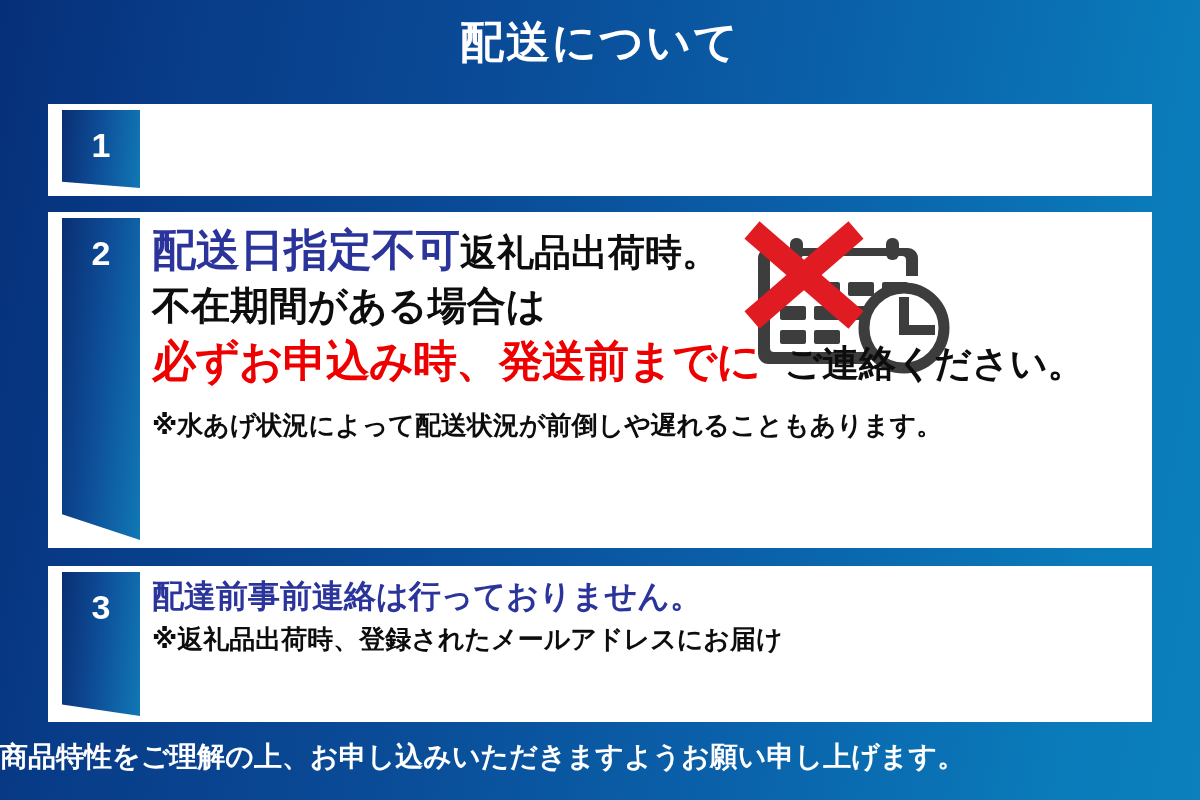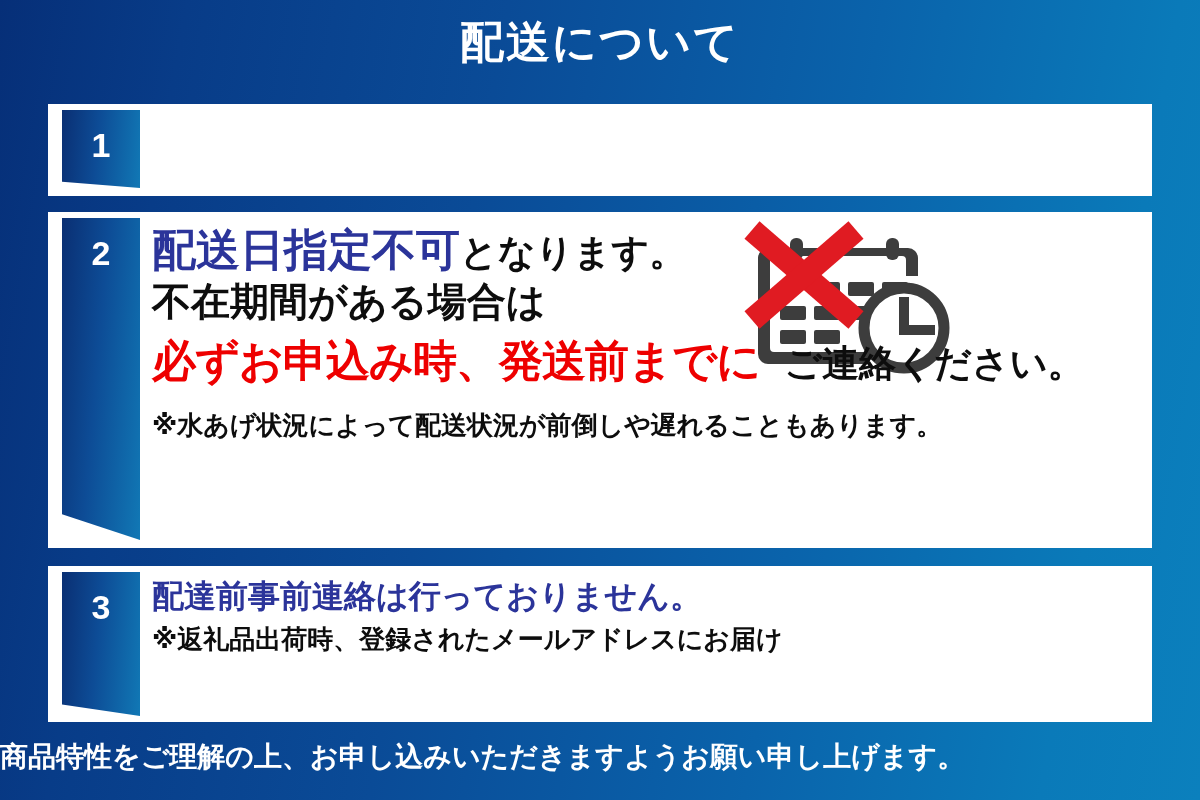--- a/index.html
+++ b/index.html
@@ -128,21 +128,20 @@
   .r2-line1 .blk {
     font-size: 37px;
     font-weight: bold;
   }
   .r2-line2 {
     font-size: 39px;
     font-weight: bold;
     line-height: 1;
     white-space: nowrap;
     margin-bottom: 14px;
-    font-family: Liberation Mono, monospace;
   }
   .r2-line3 {
     white-space: nowrap;
     line-height: 1;
     margin-bottom: 22px;
   }
   .r2-line3 .red-big {
     font-size: 44px;
     font-weight: bold;
     letter-spacing: -1px;
@@ -247,21 +246,21 @@
 
         <g stroke="#e01b22" stroke-width="23" stroke-linecap="butt">
           <line x1="16" y1="10" x2="120" y2="100"></line>
           <line x1="120" y1="10" x2="16" y2="100"></line>
         </g>
       </svg>
     </div>
 
     <div class="row2-body">
       <div class="r2-line1">
-        <span class="big-blue c-blue">配送日指定不可</span><span class="blk c-black">となります。</span>
+        <span class="big-blue c-blue">配送日指定不可</span><span class="blk c-black">返礼品出荷時。</span>
       </div>
       <div class="r2-line2 c-black">不在期間がある場合は</div>
       <div class="r2-line3">
         <span class="red-big c-red">必ずお申込み時、発送前までに</span><span class="blk c-black">ご連絡ください。</span>
       </div>
       <div class="r2-note c-black">※水あげ状況によって配送状況が前倒しや遅れることもあります。</div>
     </div>
   </div>
 
   <div class="panel" id="panel-3">

